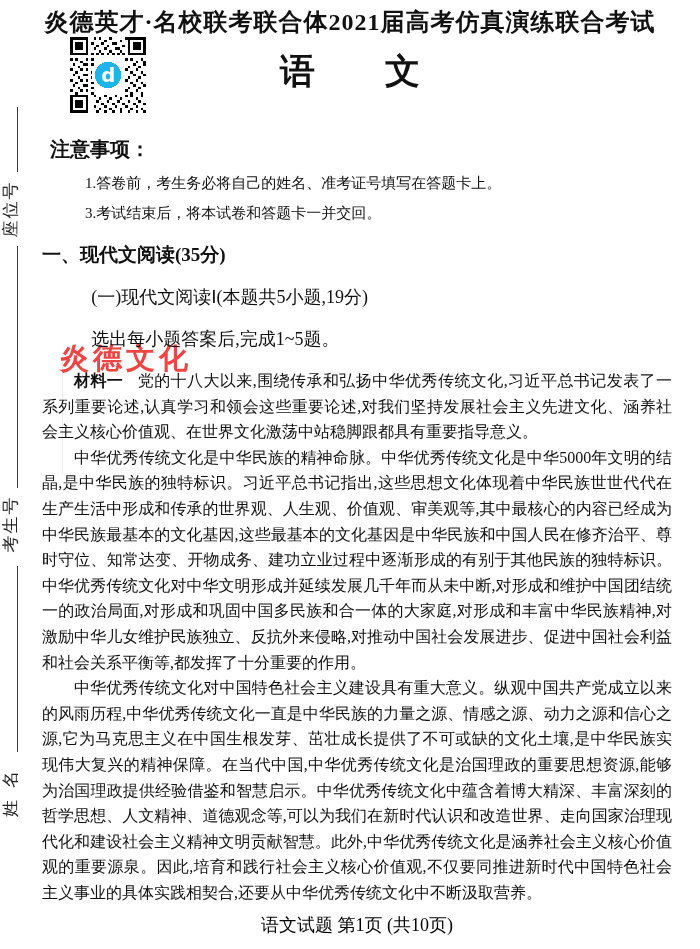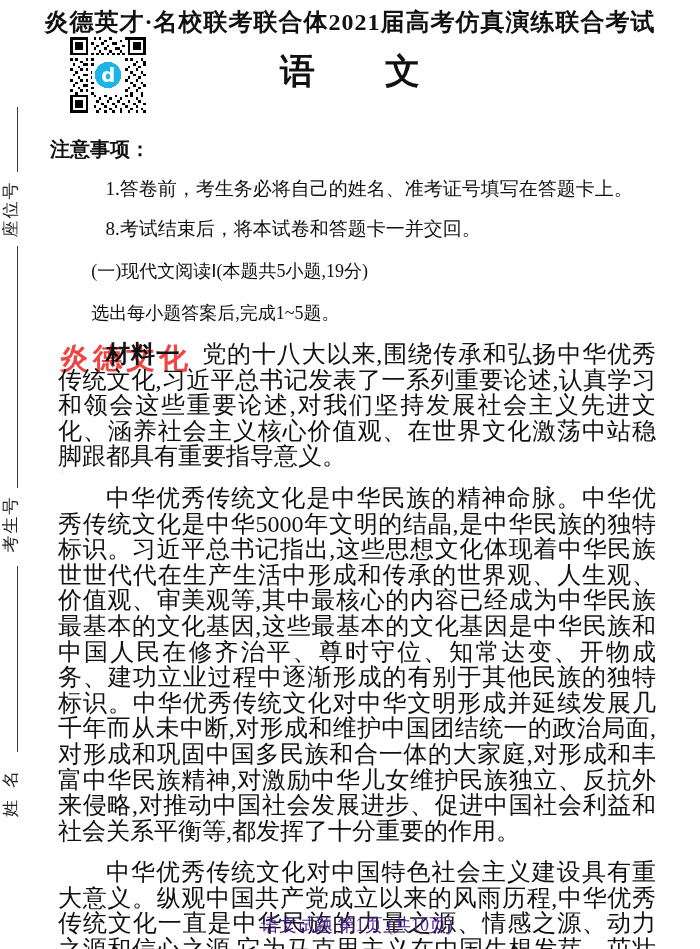--- a/index.html
+++ b/index.html
@@ -33,32 +33,32 @@
   }
   .qr{position:absolute;left:70px;top:37px;width:76px;height:76px;z-index:2;}
   .subject{
     position:absolute;top:48px;left:0;width:100%;display:flex;justify-content:center;gap:70px;
     font-size:35px;font-weight:bold;z-index:1;
   }
   
   .content{position:absolute;left:42px;top:128px;width:630px;z-index:1;}
   .notice-heading{font-size:20px;font-weight:bold;line-height:26px;margin:8px;}
   .notice-item{
-    font-size:19px;line-height:26px;margin:14px;text-align:justify;text-indent:2.6em;
+    font-size:15px;line-height:26px;margin:4px;text-align:justify;text-indent:2.6em;
   }
   .section-heading{font-size:19px;font-weight:bold;line-height:26px;margin:16px 0 0 0;}
   .section-sub,.instruction{font-size:18px;line-height:26px;margin:16px;text-indent:1.85em;}
   .body-para{
-    font-size:24px;line-height:25.6px;margin:16px;text-align:justify;text-indent:2em;
+    font-size:16px;line-height:25.6px;margin:0;text-align:justify;text-indent:2em;
   }
   .material-label{font-weight:bold;margin-right:0.9em;}
   
   .footer{
     position:absolute;left:42px;top:913px;width:630px;text-align:center;
-    font-size:18px;color:#4c1d95;z-index:1;
+    font-size:18px;color:#000000;z-index:1;
   }
 </style>
 </head>
 <body>
 
 <div class="page">
 
   <div class="vrule rule-seat"></div>
   <div class="mlabel mlabel-seat">座位号</div>
   <div class="vrule rule-candidate"></div>
@@ -86,22 +86,23 @@
   </div>
 
   <div class="subject">
     <span>语</span>
     <span>文</span>
   </div>
 
   <div class="content">
     <p class="notice-heading">注意事项：</p>
     <p class="notice-item">1.答卷前，考生务必将自己的姓名、准考证号填写在答题卡上。</p>
-    <p class="notice-item">8.考试结束后，将本试卷和答题卡一并交回。</p>
+    <p class="notice-item">3.考试结束后，将本试卷和答题卡一并交回。</p>
 
+    <p class="section-heading">一、现代文阅读(35分)</p>
     <p class="section-sub">(一)现代文阅读Ⅰ(本题共5小题,19分)</p>
     <p class="instruction">选出每小题答案后,完成1~5题。</p>
 
     <p class="body-para"><span class="material-label">材料一</span><span>党的十八大以来,围绕传承和弘扬中华优秀传统文化,习近平总书记发表了一系列重要论述,认真学习和领会这些重要论述,对我们坚持发展社会主义先进文化、涵养社会主义核心价值观、在世界文化激荡中站稳脚跟都具有重要指导意义。</span></p>
     <p class="body-para">中华优秀传统文化是中华民族的精神命脉。中华优秀传统文化是中华5000年文明的结晶,是中华民族的独特标识。习近平总书记指出,这些思想文化体现着中华民族世世代代在生产生活中形成和传承的世界观、人生观、价值观、审美观等,其中最核心的内容已经成为中华民族最基本的文化基因,这些最基本的文化基因是中华民族和中国人民在修齐治平、尊时守位、知常达变、开物成务、建功立业过程中逐渐形成的有别于其他民族的独特标识。中华优秀传统文化对中华文明形成并延续发展几千年而从未中断,对形成和维护中国团结统一的政治局面,对形成和巩固中国多民族和合一体的大家庭,对形成和丰富中华民族精神,对激励中华儿女维护民族独立、反抗外来侵略,对推动中国社会发展进步、促进中国社会利益和社会关系平衡等,都发挥了十分重要的作用。</p>
     <p class="body-para">中华优秀传统文化对中国特色社会主义建设具有重大意义。纵观中国共产党成立以来的风雨历程,中华优秀传统文化一直是中华民族的力量之源、情感之源、动力之源和信心之源,它为马克思主义在中国生根发芽、茁壮成长提供了不可或缺的文化土壤,是中华民族实现伟大复兴的精神保障。在当代中国,中华优秀传统文化是治国理政的重要思想资源,能够为治国理政提供经验借鉴和智慧启示。中华优秀传统文化中蕴含着博大精深、丰富深刻的哲学思想、人文精神、道德观念等,可以为我们在新时代认识和改造世界、走向国家治理现代化和建设社会主义精神文明贡献智慧。此外,中华优秀传统文化是涵养社会主义核心价值观的重要源泉。因此,培育和践行社会主义核心价值观,不仅要同推进新时代中国特色社会主义事业的具体实践相契合,还要从中华优秀传统文化中不断汲取营养。</p>
   </div>
 
   <div class="footer">语文试题 第1页 (共10页)</div>
 

